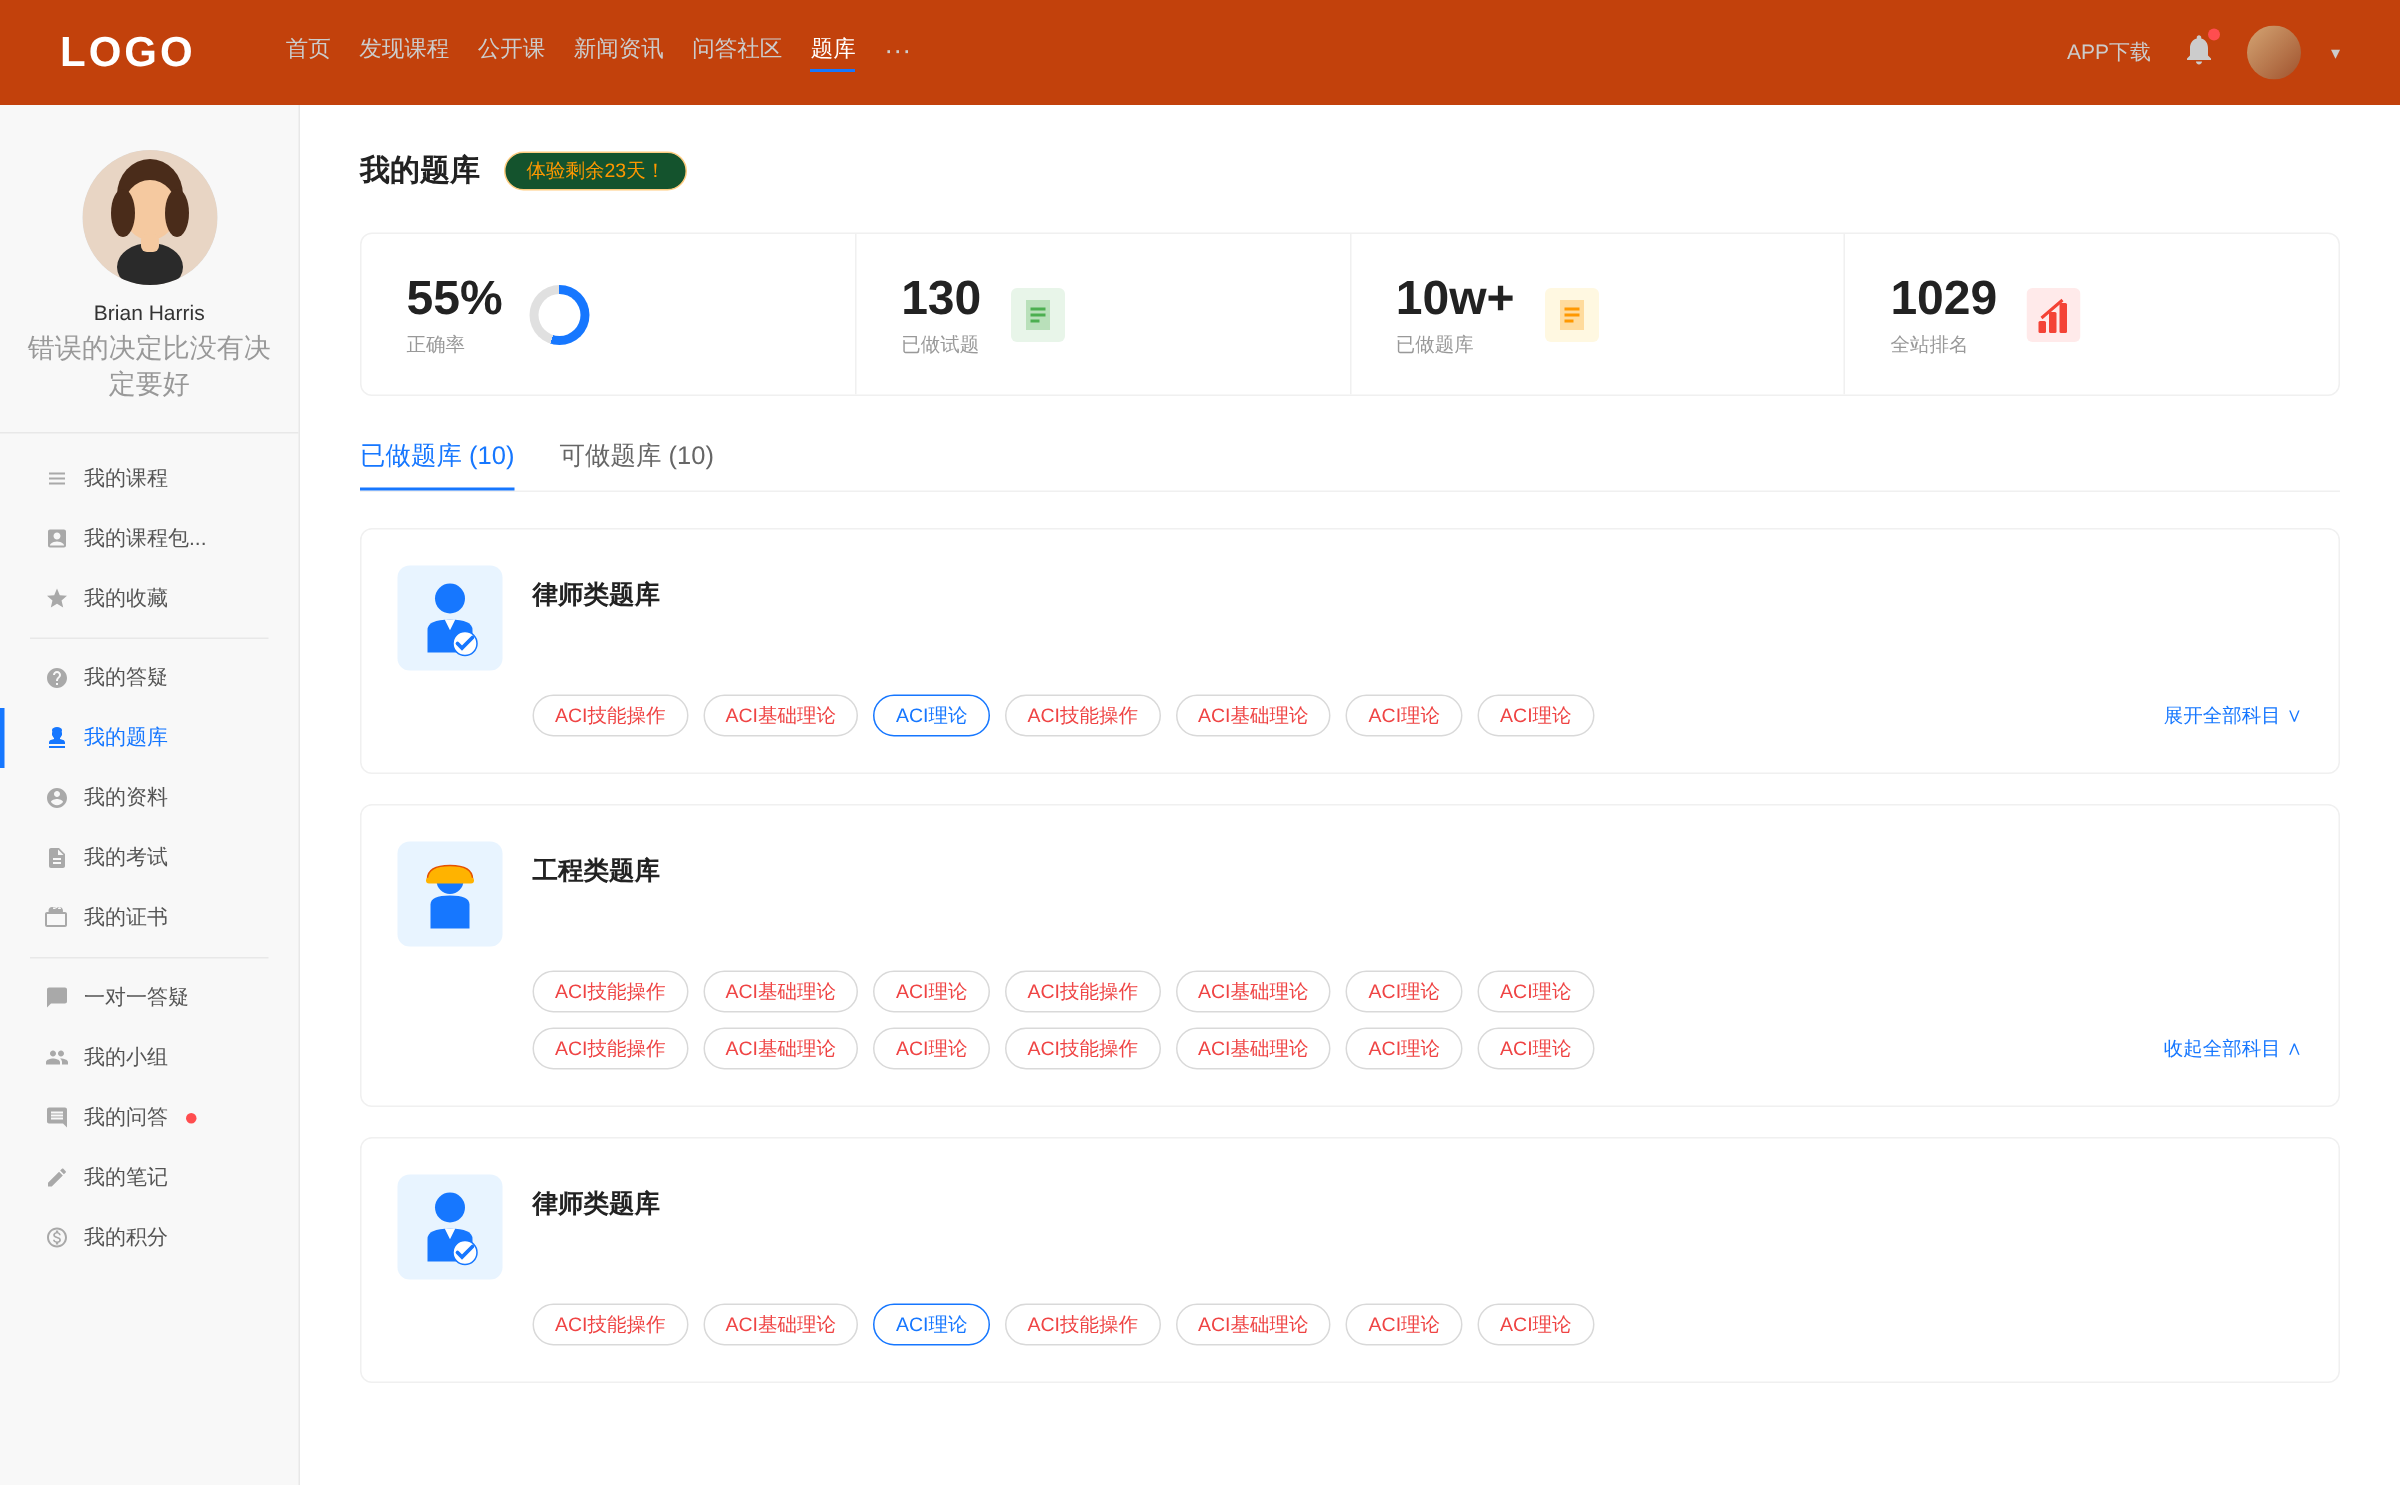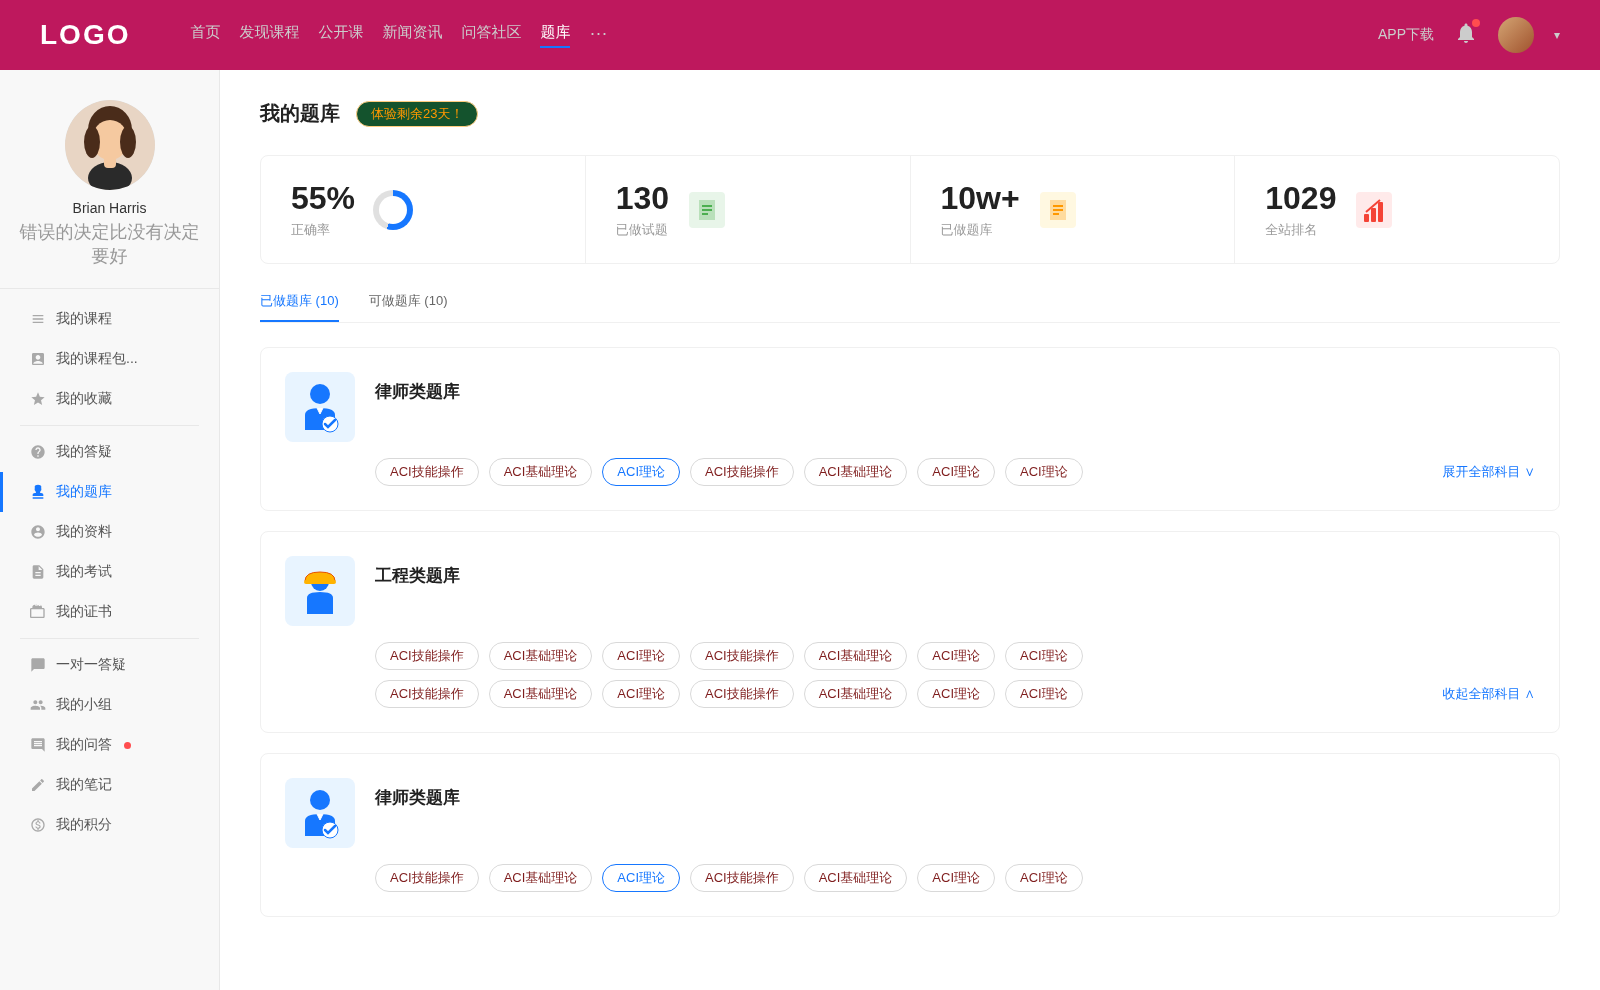--- a/index.html
+++ b/index.html
@@ -1,20 +1,20 @@
 <!DOCTYPE html>
 <html><head>
   <meta charset="utf-8">
   <style>
     * { box-sizing: border-box; margin: 0; padding: 0; }
     body { font-family: -apple-system, BlinkMacSystemFont, 'PingFang SC', 'Microsoft YaHei', sans-serif; background: #f5f5f5; }
 
     
     .navbar {
-      background: #be185d;
+      background: #c2410c;
       height: 70px;
       display: flex;
       align-items: center;
       padding: 0 40px;
       position: fixed;
       top: 0; left: 0; right: 0;
       z-index: 100;
     }
     .navbar-logo {
       color: #fff;
@@ -93,21 +93,21 @@
 
     
     .layout {
       margin-top: 70px;
       display: flex;
       min-height: calc(100vh - 70px);
     }
 
     
     .sidebar {
-      width: 220px;
+      width: 200px;
       background: #f8f8f8;
       border-right: 1px solid #e8e8e8;
       padding: 30px 0 20px 0;
       flex-shrink: 0;
       min-height: calc(100vh - 70px);
     }
     .sidebar-profile {
       text-align: center;
       padding-bottom: 20px;
       border-bottom: 1px solid #e8e8e8;
@@ -271,21 +271,21 @@
     }
 
     
     .tabs-row {
       display: flex;
       gap: 30px;
       border-bottom: 1px solid #f0f0f0;
       margin-bottom: 24px;
     }
     .tab {
-      font-size: 13px;
+      font-size: 17px;
       padding-bottom: 10px;
       color: #666;
       cursor: pointer;
       border-bottom: 2px solid transparent;
     }
     .tab.active {
       color: #1677ff;
       border-bottom: 2px solid #1677ff;
       font-weight: 500;
     }
@@ -326,21 +326,21 @@
       flex-wrap: wrap;
       gap: 10px;
       align-items: center;
       padding-left: 90px;
     }
     .tag {
       padding: 4px 14px;
       border: 1px solid #d9d9d9;
       border-radius: 20px;
       font-size: 13px;
-      color: #7f1d1d;
+      color: #ef4444;
       cursor: pointer;
       background: #fff;
     }
     .tag.active-tag {
       border-color: #1677ff;
       color: #1677ff;
       background: #fff;
     }
     .expand-link {
       margin-left: auto;

